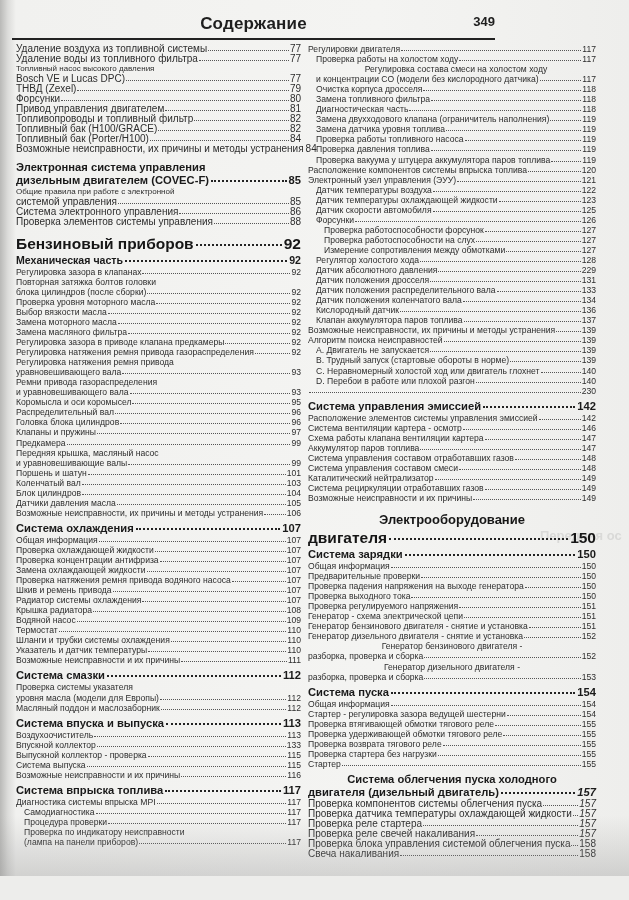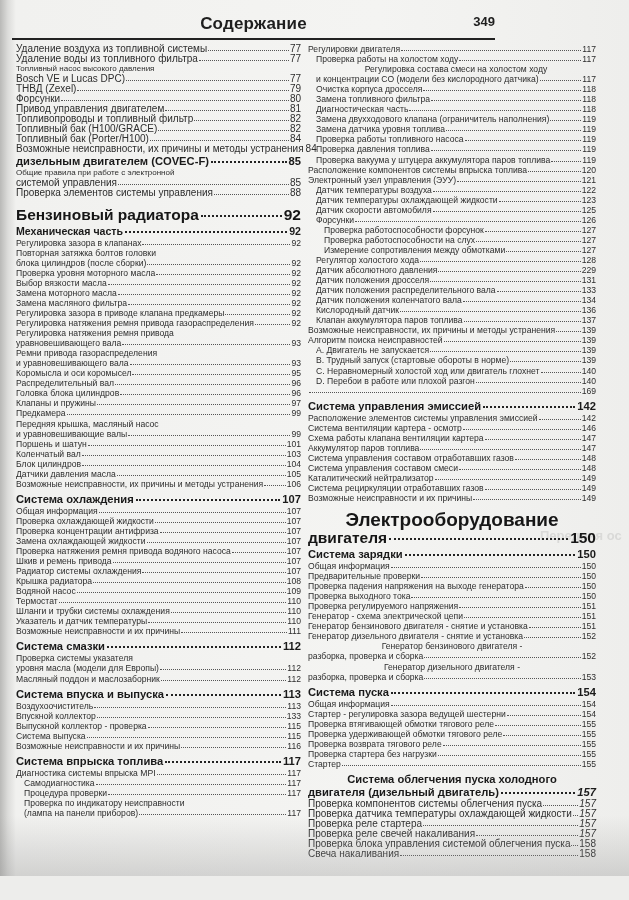--- a/index.html
+++ b/index.html
@@ -53,21 +53,21 @@
     margin-top: 4px;
   }
   .sec .d { flex: 1 1 auto; border-bottom: 2px dotted #222; margin: 0 2px; position: relative; top: -2px; }
   .sec-wrap { font-size: 11.2px; font-weight: bold; line-height: 13px; color: #1a1a1a; margin-top: 4px; white-space: nowrap; }
   .chapter {
     display: flex; align-items: baseline; white-space: nowrap;
     font-size: 15.5px; font-weight: bold; line-height: 18px; color: #161616;
     margin-top: 6px;
   }
   .chapter .d { flex: 1 1 auto; border-bottom: 2px dotted #222; margin: 0 2px; position: relative; top: -3px; }
-  .chapter-wrap { font-size: 19px; font-weight: bold; line-height: 18px; color: #161616; margin-top: 6px; white-space: nowrap; }
+  .chapter-wrap { font-size: 13px; font-weight: bold; line-height: 18px; color: #161616; margin-top: 6px; white-space: nowrap; }
   .italic-p .p { font-style: italic; }
   .tiny .entry, .tiny.entry { font-size: 10px; }
   .ghost {
     position: absolute; left: 540px; top: 528px; font-size: 13px; font-weight: bold;
     color: rgba(120,120,120,0.18);
   }
 </style>
 </head>
 <body>
 
@@ -128,41 +128,47 @@
           <span class="d"></span>
           <span class="p">84</span>
         </div>
       <div class="entry">
           <span class="t">Возможные неисправности, их причины и методы устранения</span>
           <span class="d"></span>
           <span class="p">84</span>
         </div>
     </div>
 
+    <div class="sec-wrap" style="margin-top:6px">Электронная система управления</div>
     <div class="sec" style="margin-top:0">
         <span>дизельным двигателем (COVEC-F)</span>
         <span class="d"></span>
         <span>85</span>
       </div>
     <div class="tiny">
       <div class="wrap-line" style="font-size:8px">Общие правила при работе с электронной</div>
       <div class="entry">
           <span class="t">системой управления</span>
           <span class="d"></span>
           <span class="p">85</span>
         </div>
       <div class="entry">
+          <span class="t">Система электронного управления</span>
+          <span class="d"></span>
+          <span class="p">86</span>
+        </div>
+      <div class="entry">
           <span class="t">Проверка элементов системы управления</span>
           <span class="d"></span>
           <span class="p">88</span>
         </div>
     </div>
 
     <div class="chapter" style="margin-top:8px">
-        <span>Бензиновый радиатора</span>
+        <span>Бензиновый приборов</span>
         <span class="d"></span>
         <span>92</span>
       </div>
     <div class="sec" style="margin-top:1px;font-size:10.6px">
         <span>Механическая часть</span>
         <span class="d"></span>
         <span>92</span>
       </div>
     <div>
       <div class="entry">
@@ -594,21 +600,21 @@
           <span class="d"></span>
           <span class="p">140</span>
         </div>
       <div class="entry ind1">
           <span class="t">D. Перебои в работе или плохой разгон</span>
           <span class="d"></span>
           <span class="p">140</span>
         </div>
       <div class="entry">
           <span class="d"></span>
-          <span class="p">169</span>
+          <span class="p">230</span>
         </div>
     </div>
 
     <div class="sec">
         <span>Система управления эмиссией</span>
         <span class="d"></span>
         <span>142</span>
       </div>
     <div>
       <div class="entry">

